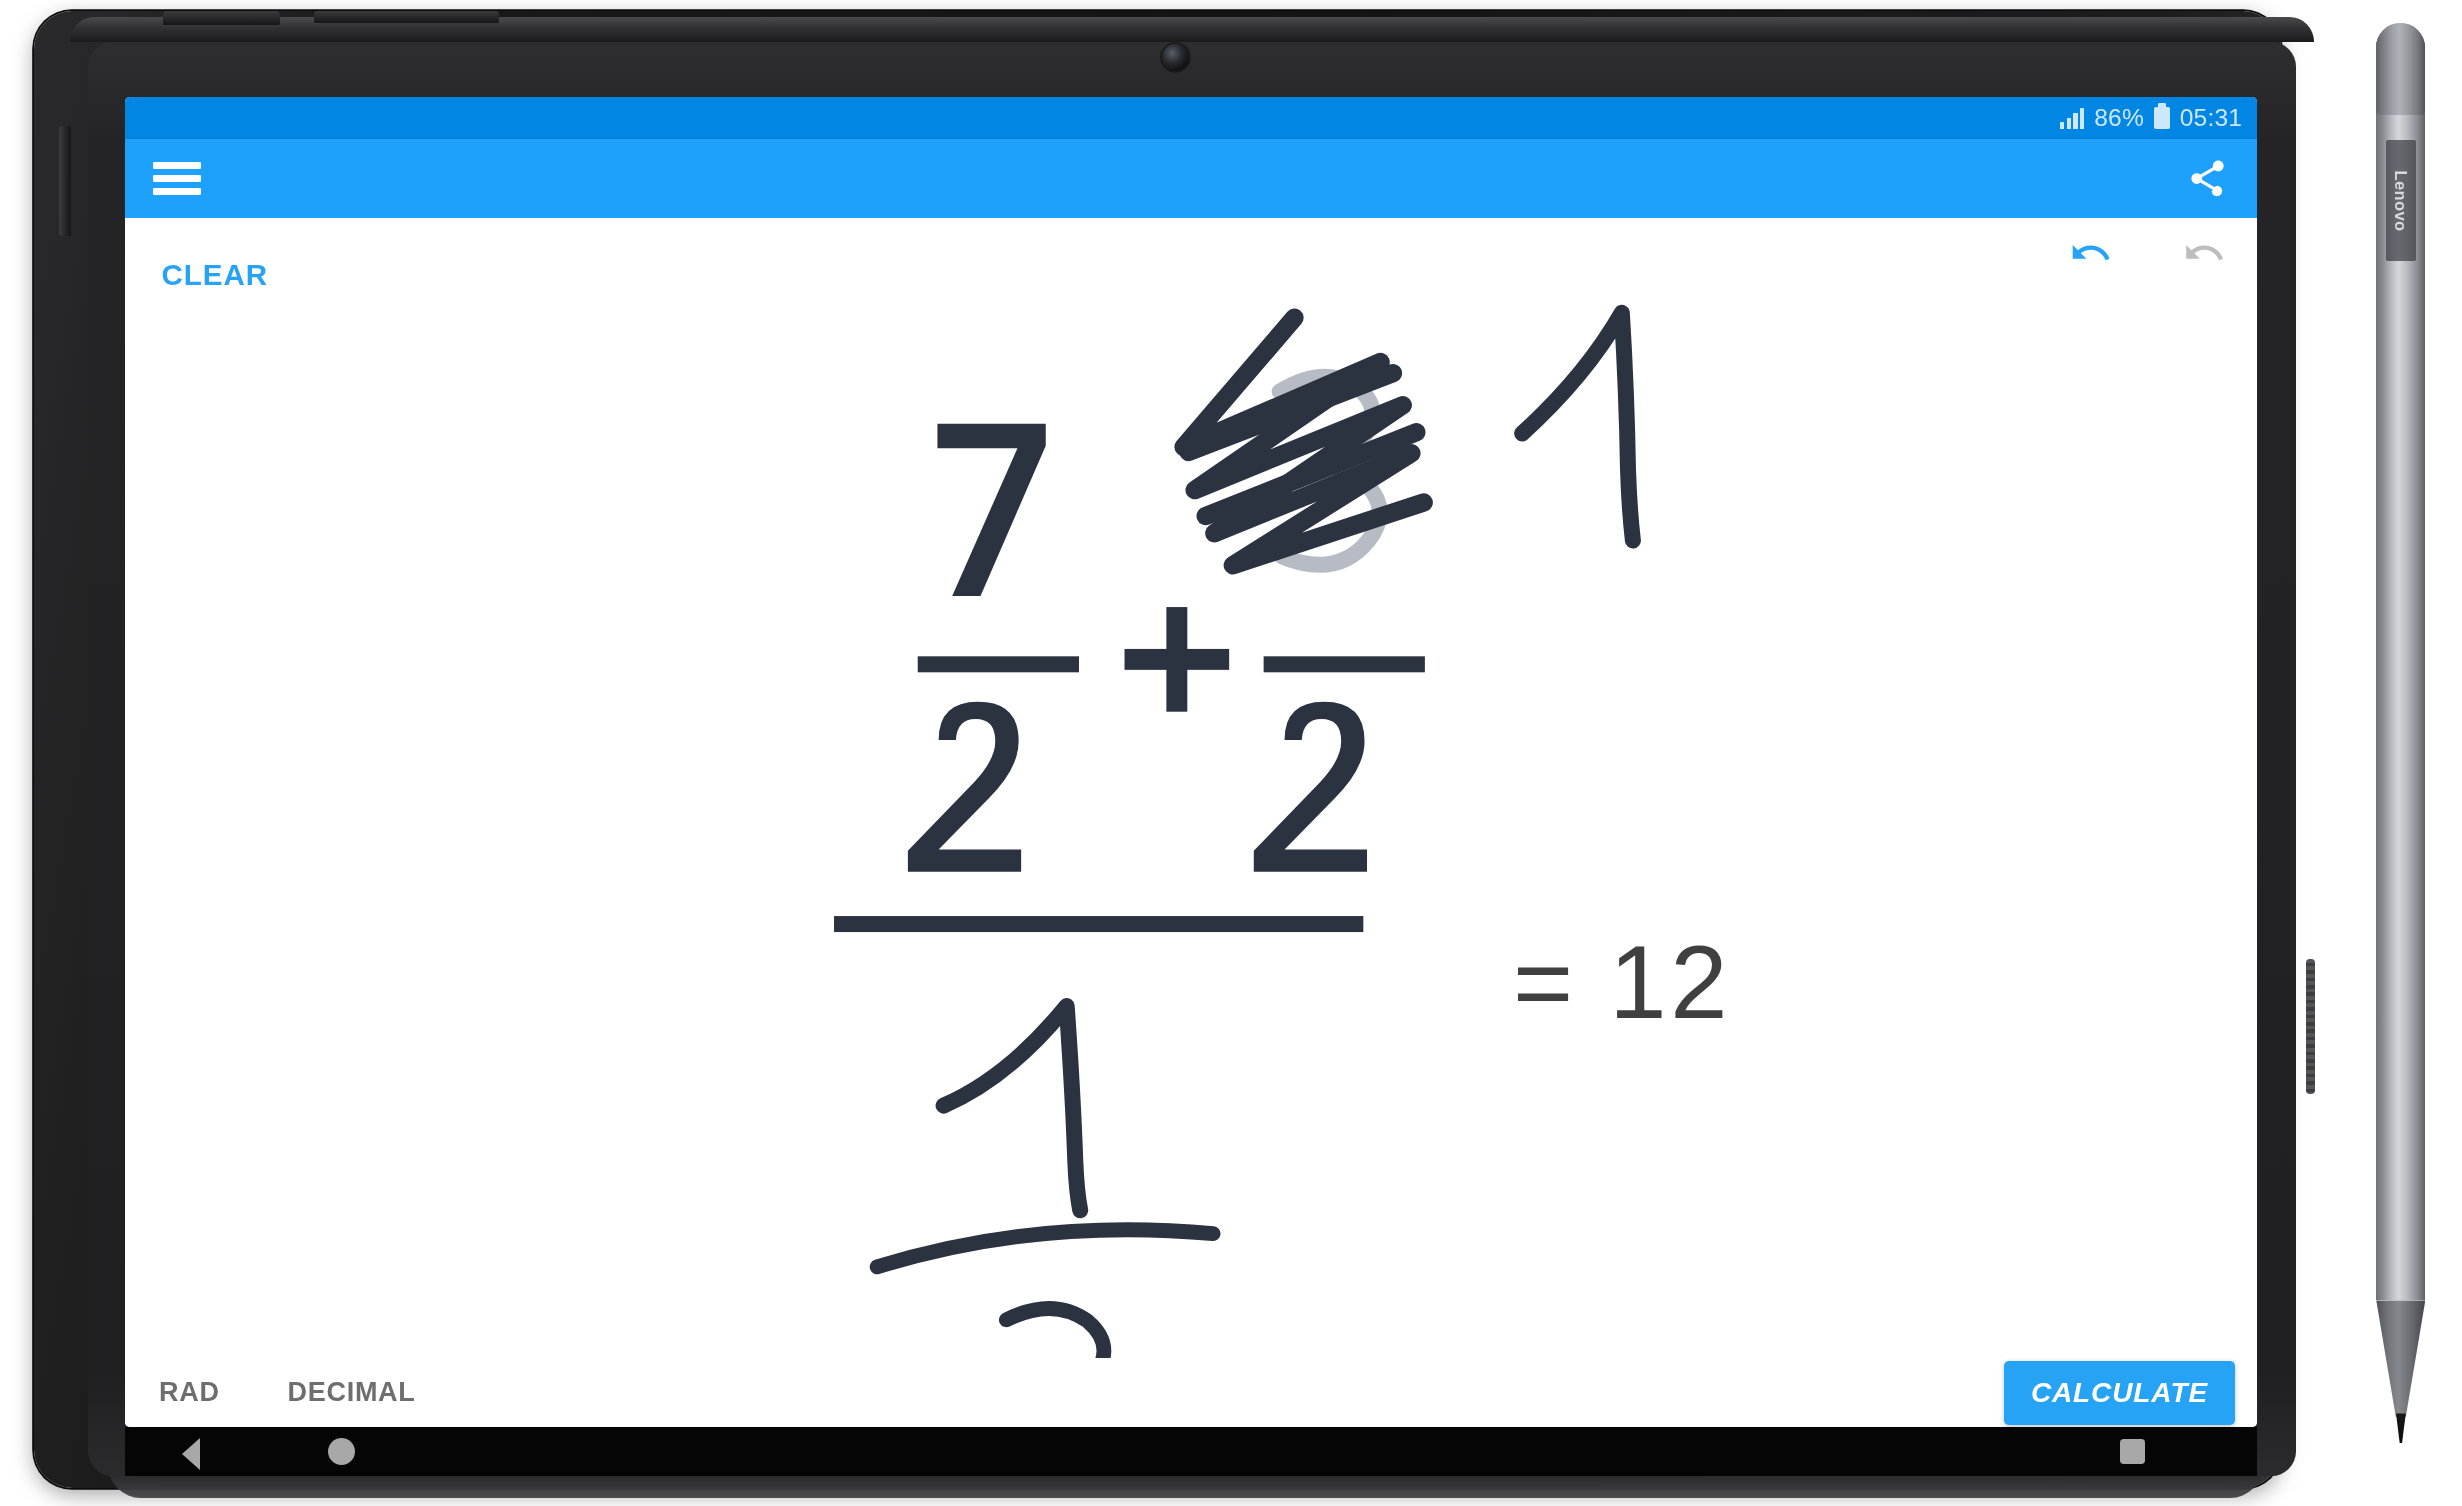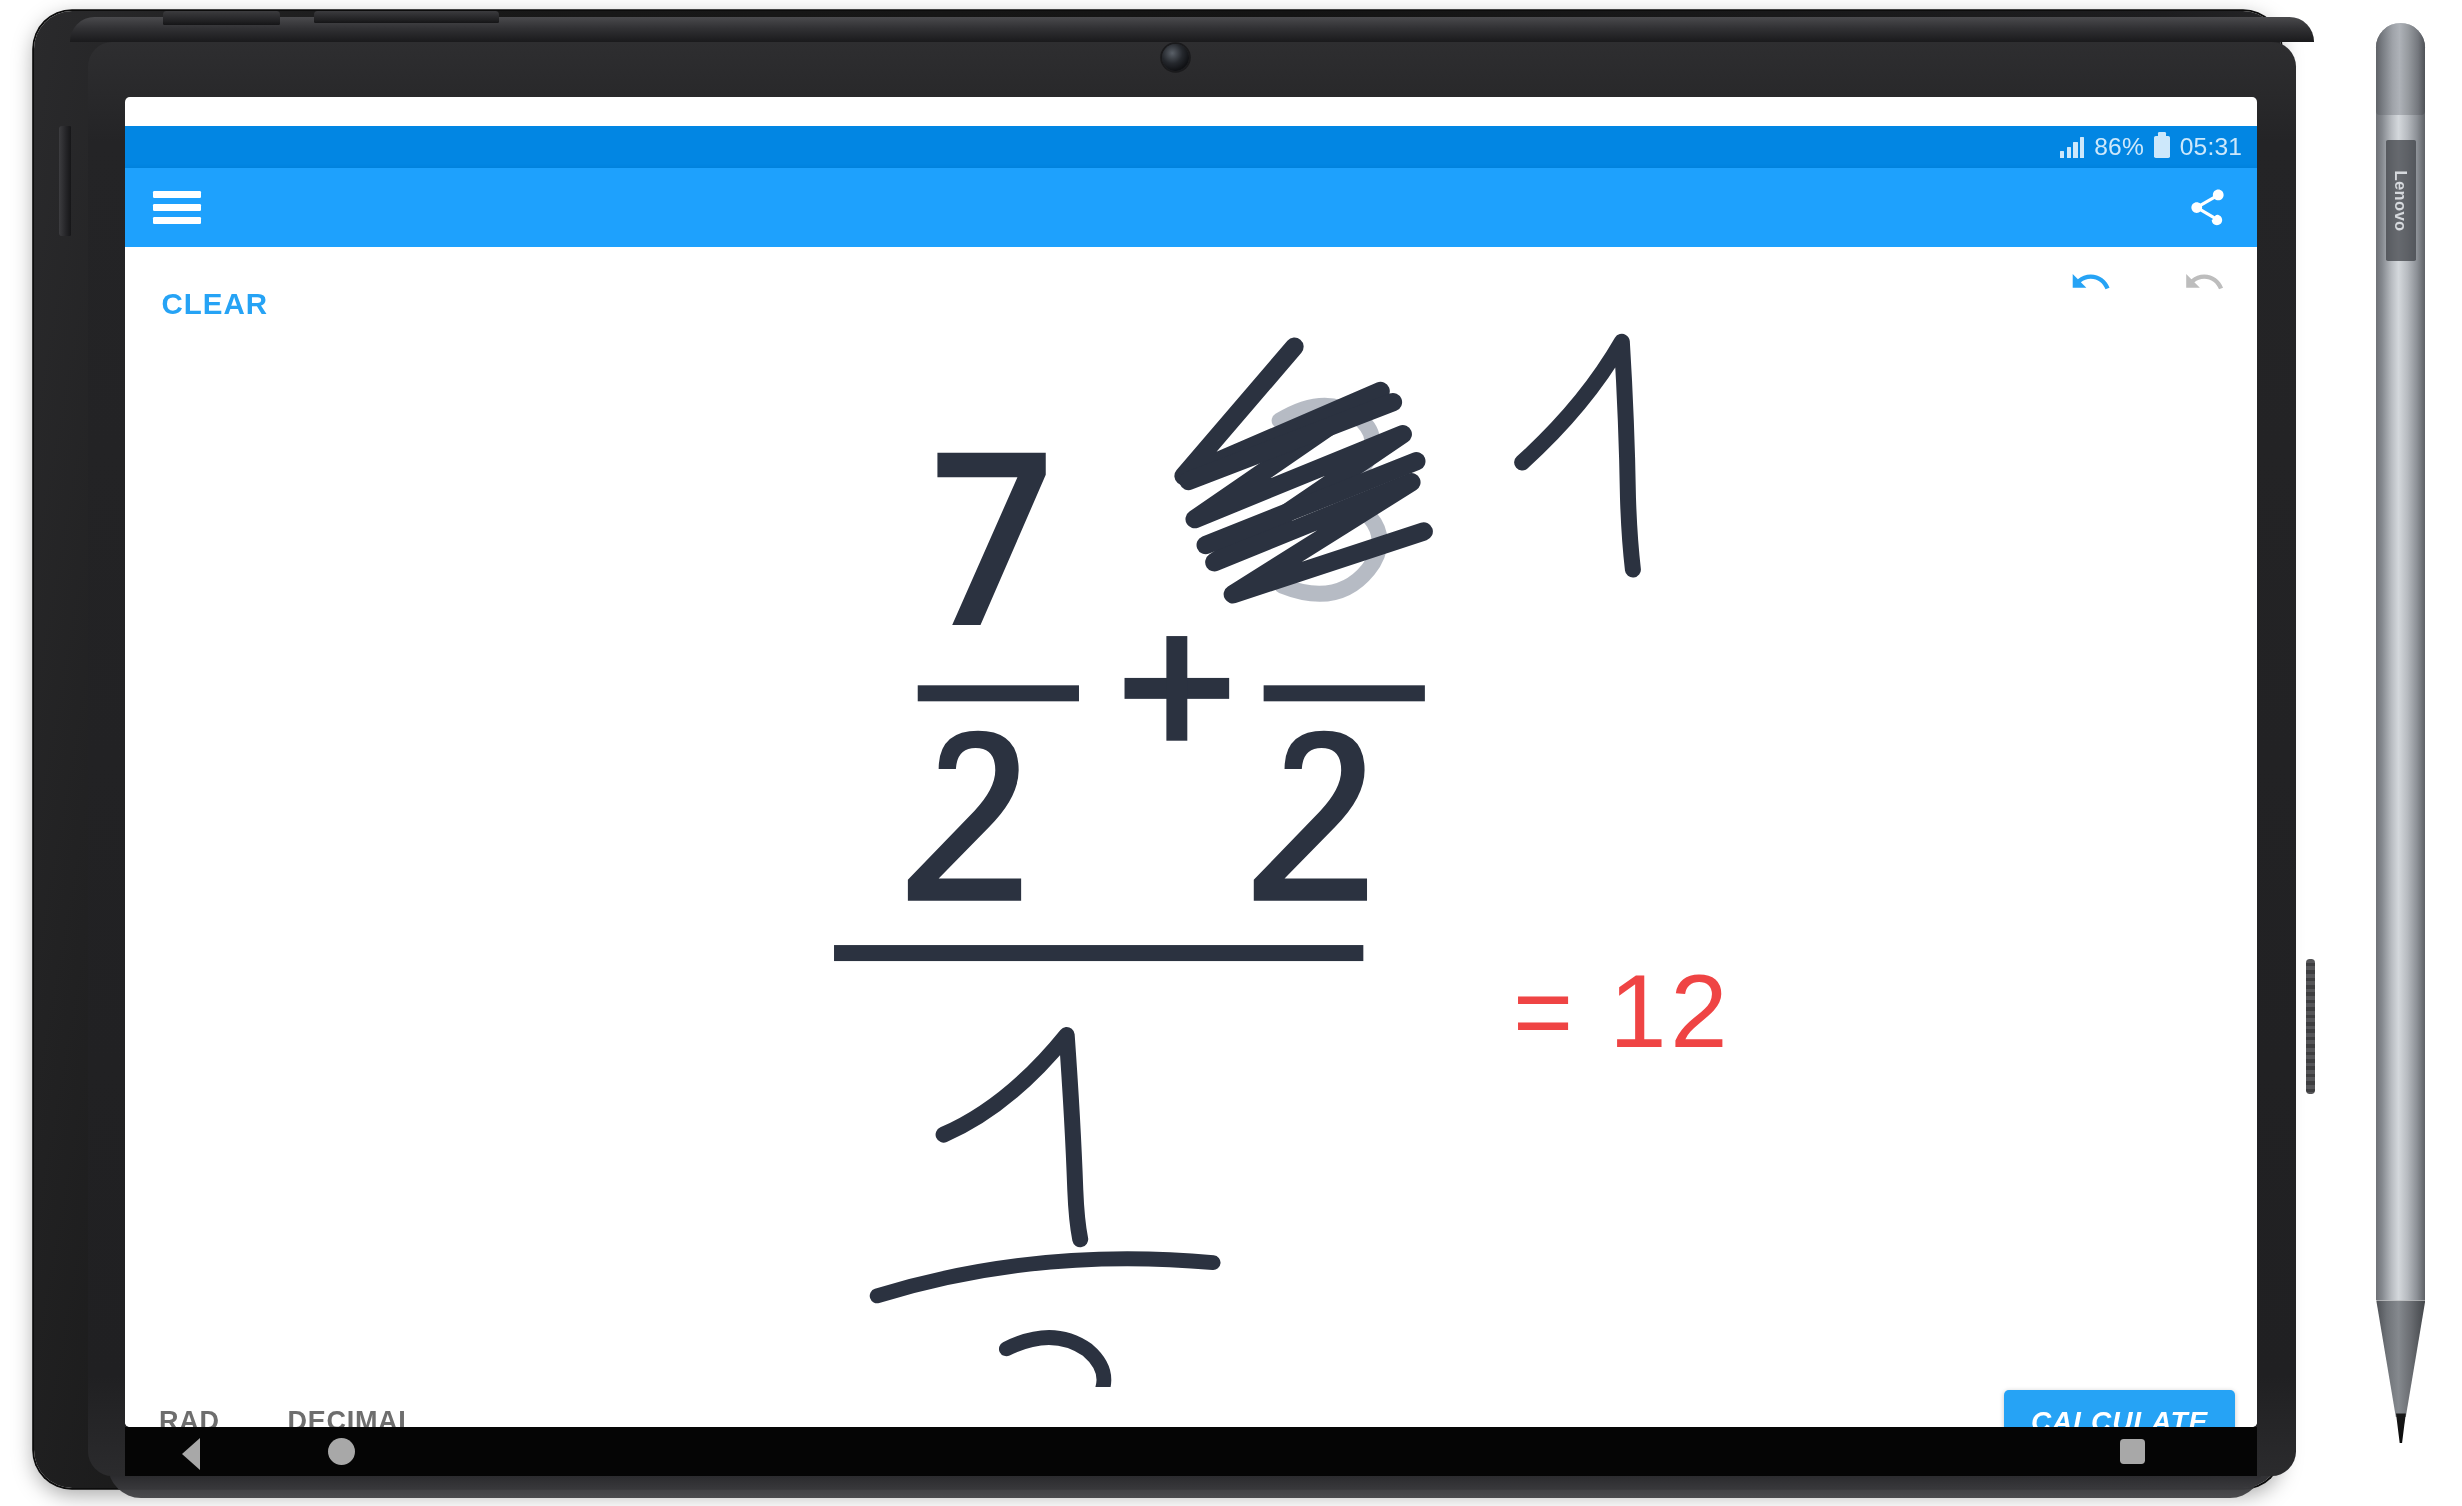--- a/index.html
+++ b/index.html
@@ -70,21 +70,20 @@
     border-radius: 4.9px;
   }
 
   
   #statusbar {
     position:relative; height:42px; width:100%;
     background: #0286e3;
     display:flex; align-items:center; justify-content:flex-end;
     padding-right: 14.8px;
     color: #cde8fb;
-    margin-top: 29px;
   }
   #status-right { display:flex; align-items:center; gap:9.8px; font-size:24.6px; letter-spacing:0.2px;}
   .sig-bars { display:flex; align-items:flex-end; gap:2.5px; height:21px;}
   .sig-bars i { display:block; width:4.3px; background:#cde8fb; border-radius:0.6px; }
   .sig-bars i:nth-child(1){height:6.2px;}
   .sig-bars i:nth-child(2){height:11px;}
   .sig-bars i:nth-child(3){height:16px;}
   .sig-bars i:nth-child(4){height:21px;}
   .battery { position:relative; width:16px; height:22px; background:#cde8fb; border-radius:1.8px;}
   .battery:before{content:""; position:absolute; left:4.3px; top:-3.7px; width:7.4px; height:3.7px; background:#cde8fb; border-radius:1.2px 1.2px 0 0;}
@@ -118,21 +117,21 @@
   .hist-icon { width:49px; height:38px; }
 
   
   #canvas {
     position:relative; width:100%; height: calc(1330px - 42px - 79px - 69px - 69px);
     background:#fff; overflow:hidden;
   }
   #ink { position:absolute; left:0; top:0; width:100%; height:100%; }
   #result {
     position:absolute; left: 1388px; top: 637px;
-    font-size: 103px; font-weight:400; color:#ef4444;
+    font-size: 103px; font-weight:400; color:#404040;
     letter-spacing: 3.7px; white-space:nowrap;
     font-family:"Liberation Sans", sans-serif;
   }
 
   
   #bottombar {
     position:relative; height:69px; width:100%;
     display:flex; align-items:center; justify-content:space-between;
     padding: 0 22px 0 34px; background:#fff;gap:40px;
   }

